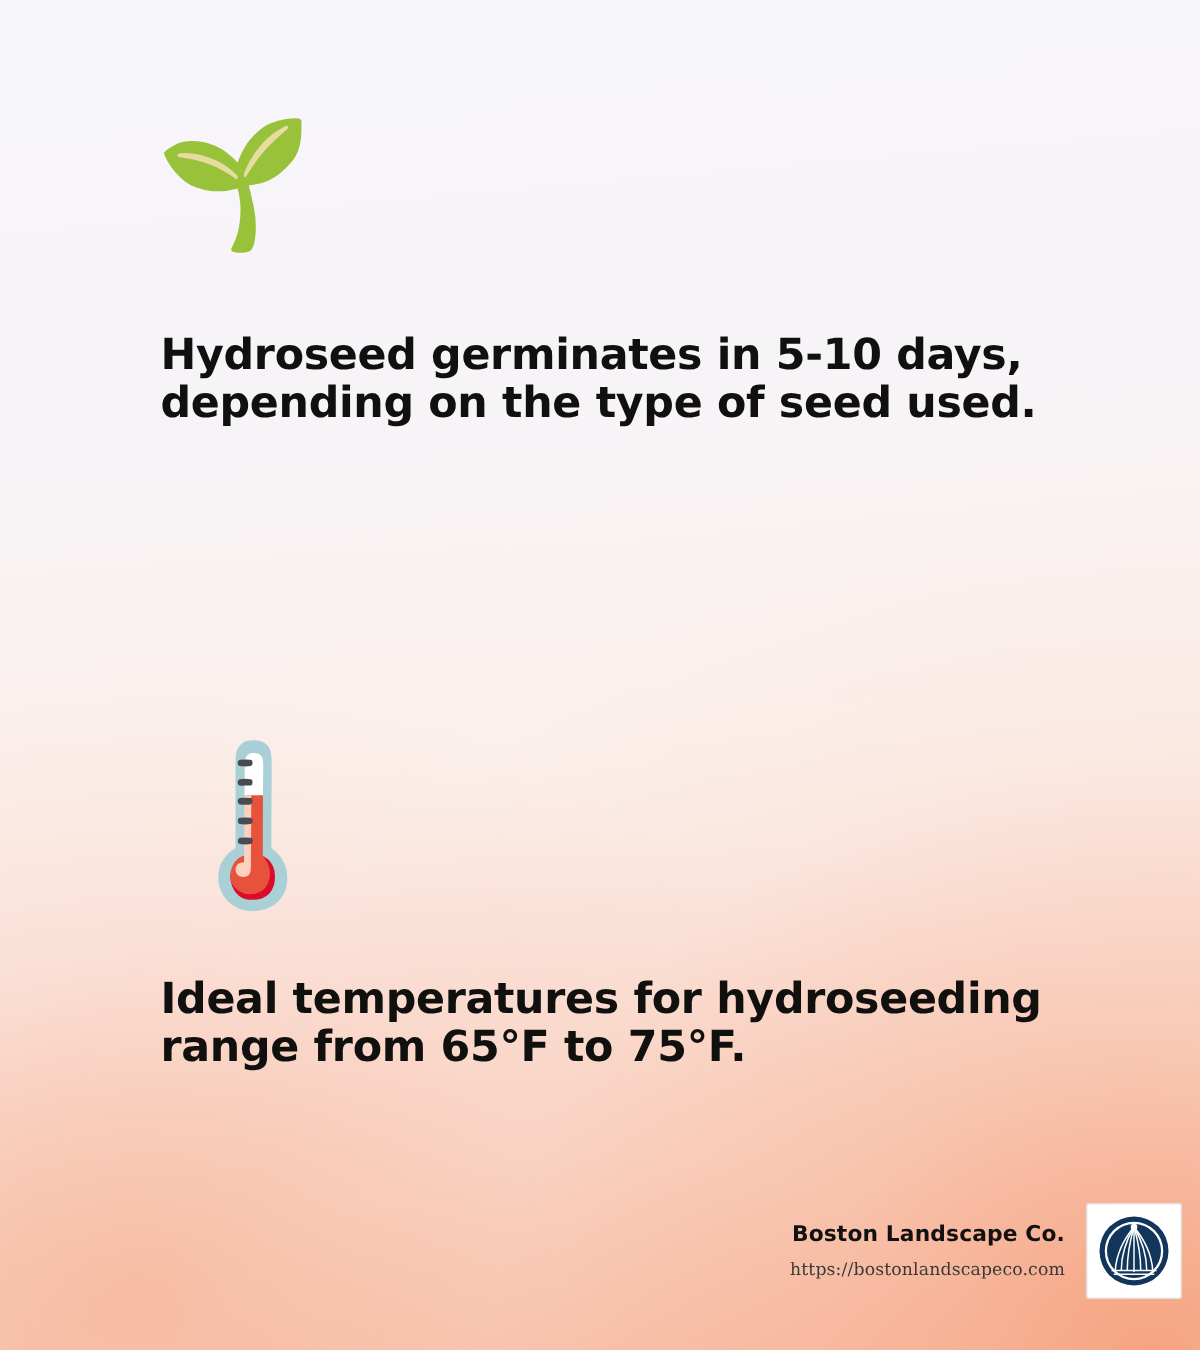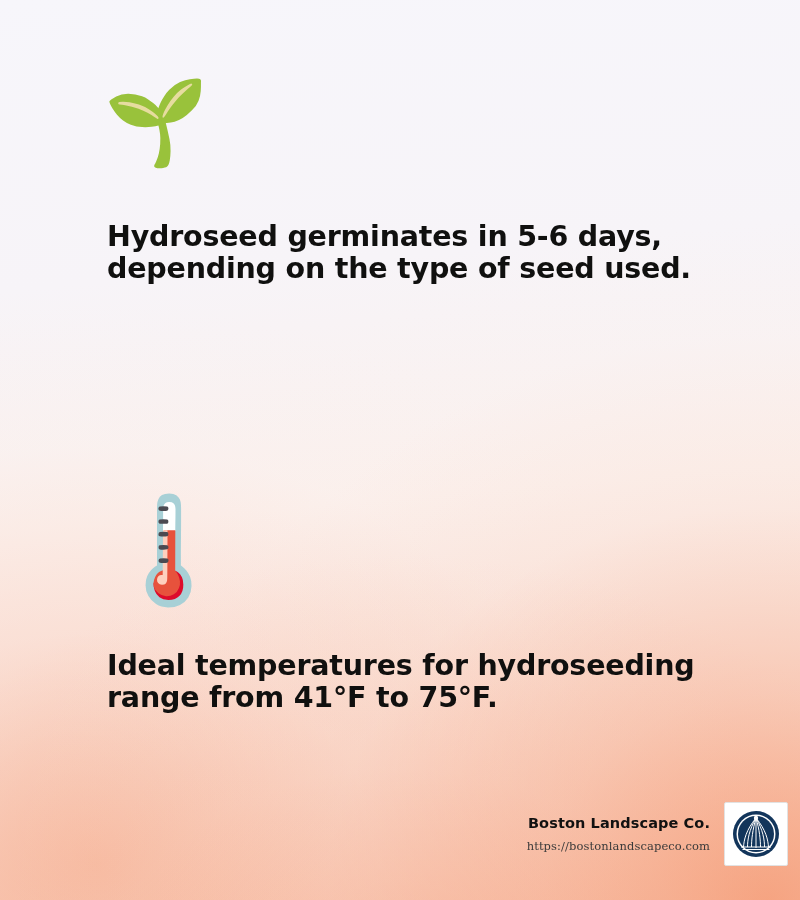--- a/index.html
+++ b/index.html
@@ -92,25 +92,25 @@
     box-sizing: border-box;
   }
 </style>
 </head>
 <body>
 
 <div id="card">
 
   <div class="emoji" id="sprout-icon">🌱</div>
 
-  <div class="headline" id="headline-1">Hydroseed germinates in 5-6 days, depending on the type of seed used.</div>
+  <div class="headline" id="headline-1">Hydroseed germinates in 5-10 days, depending on the type of seed used.</div>
 
   <div class="emoji" id="thermometer-icon">🌡️</div>
 
-  <div class="headline" id="headline-2">Ideal temperatures for hydroseeding range from 41°F to 75°F.</div>
+  <div class="headline" id="headline-2">Ideal temperatures for hydroseeding range from 65°F to 75°F.</div>
 
   <div id="footer">
     <div id="footer-text">
       <div id="brand-name">Boston Landscape Co.</div>
       <div id="brand-url">https://bostonlandscapeco.com</div>
     </div>
     <div id="brand-logo">
       <svg width="52" height="52" viewBox="0 0 52 52" aria-hidden="true">
         <circle cx="26" cy="26" r="23" fill="#12355b"></circle>
         <circle cx="26" cy="26" r="19.5" fill="#ffffff"></circle>

